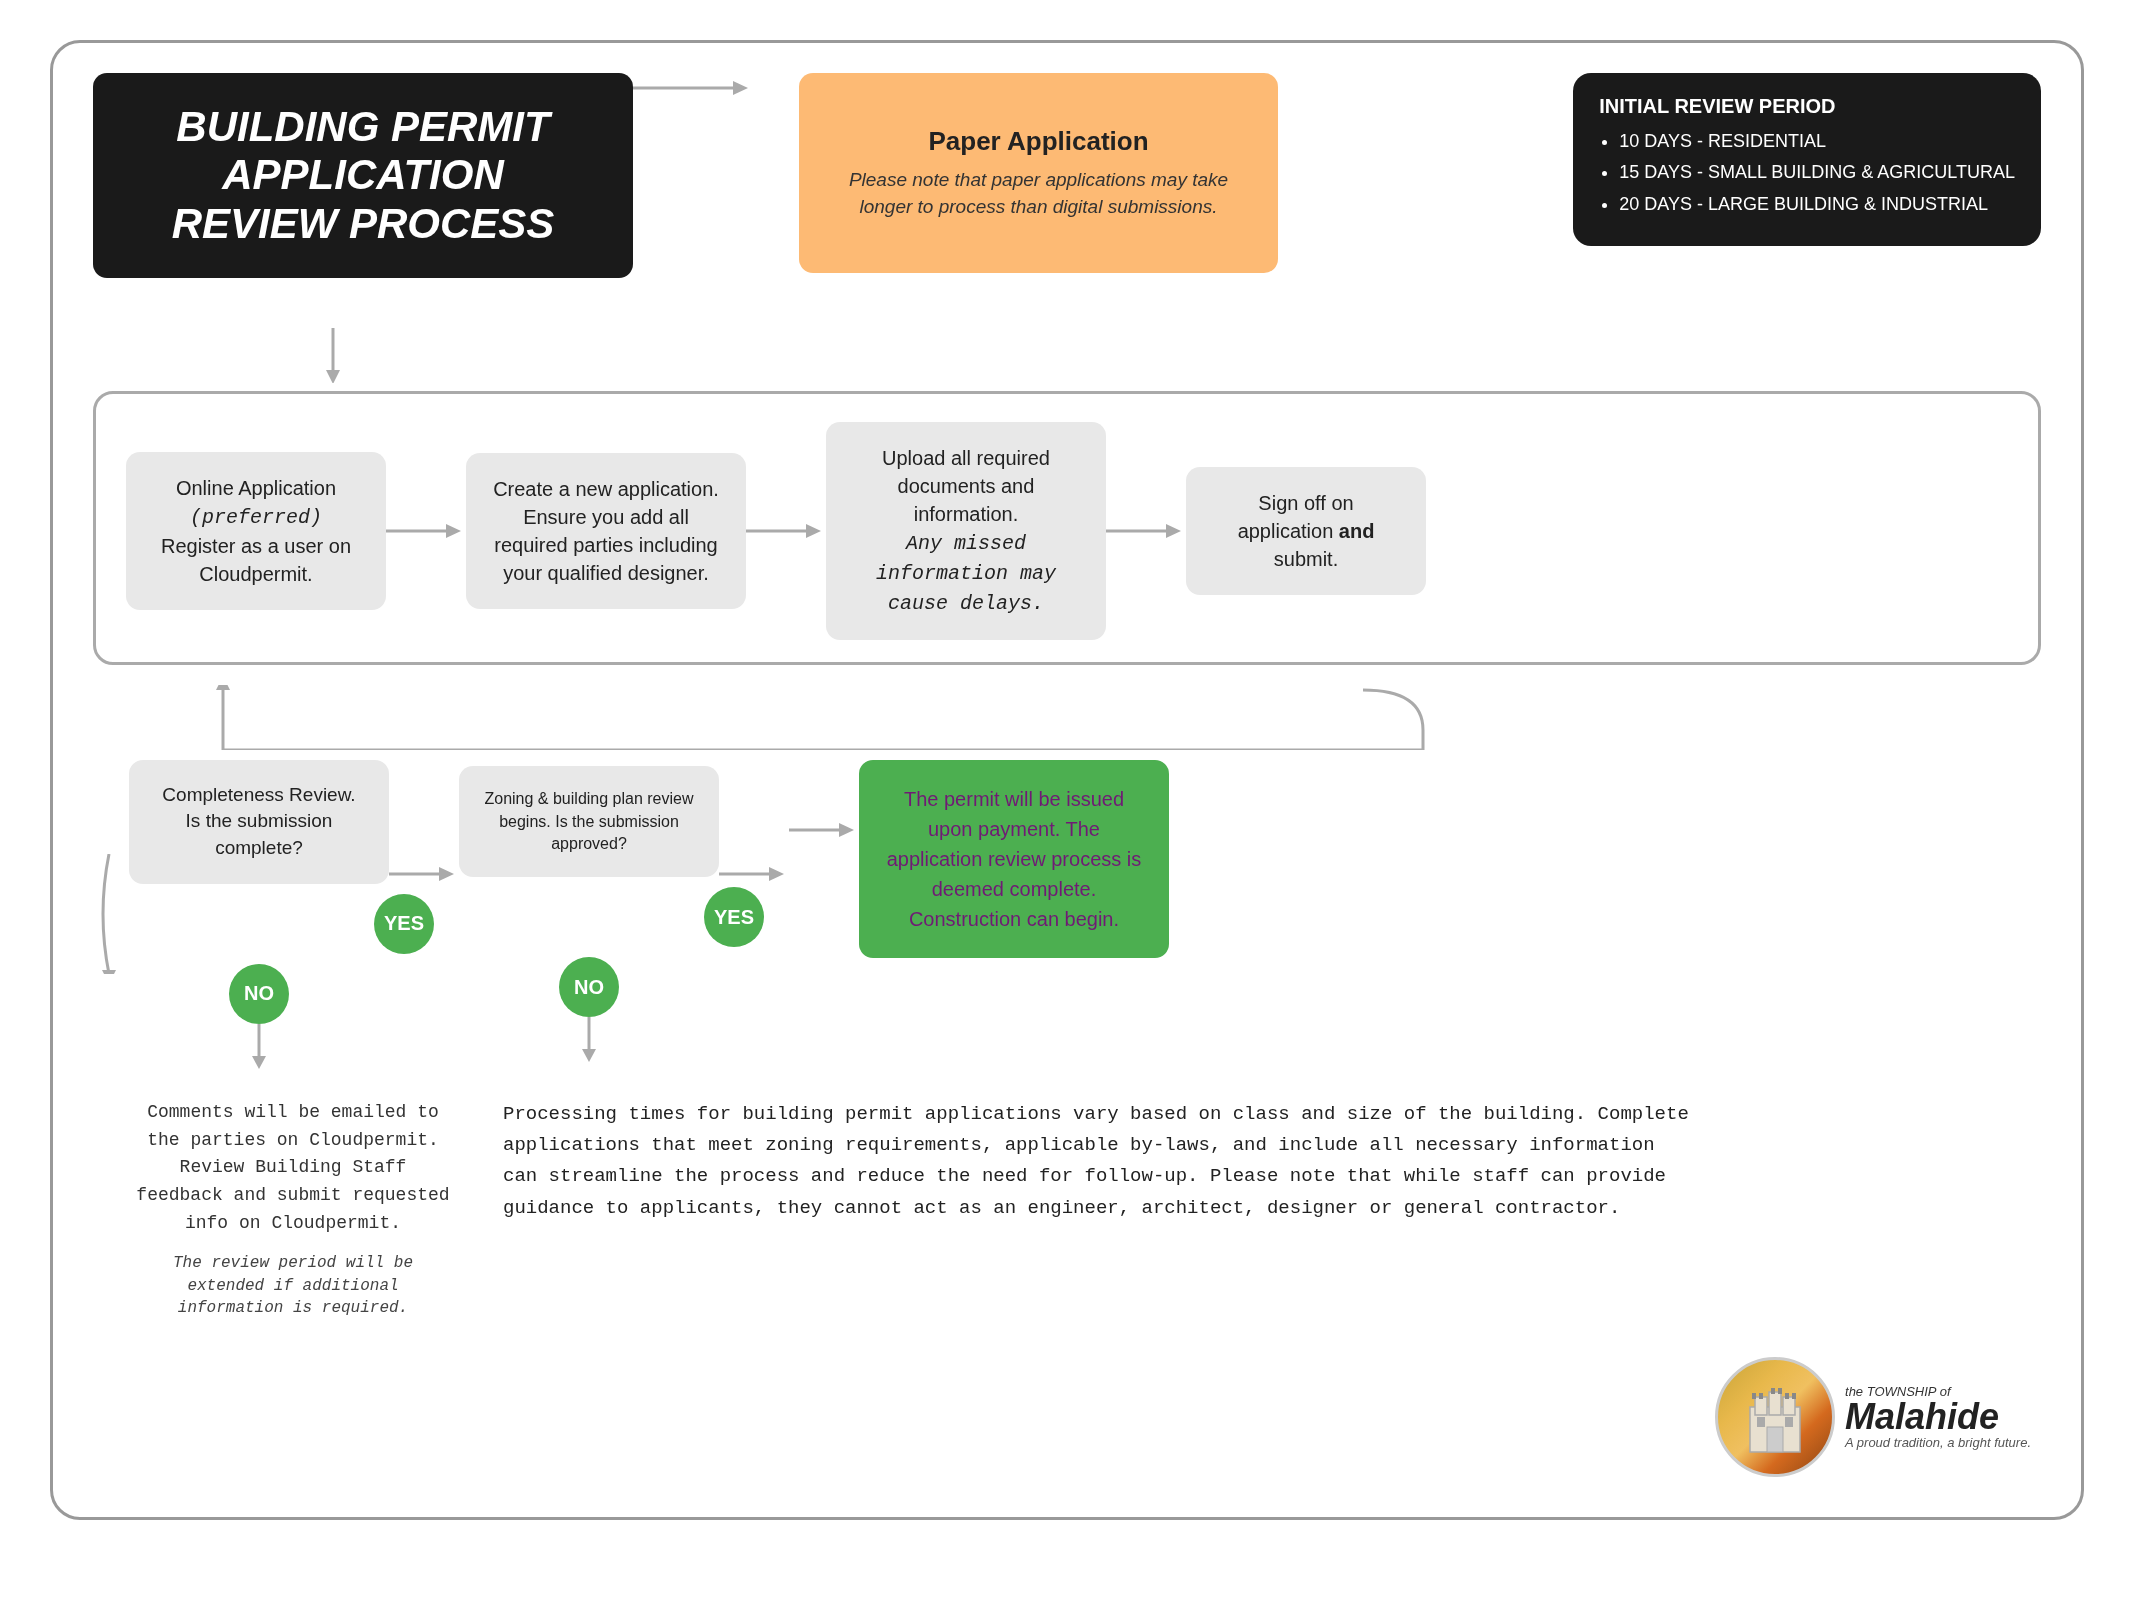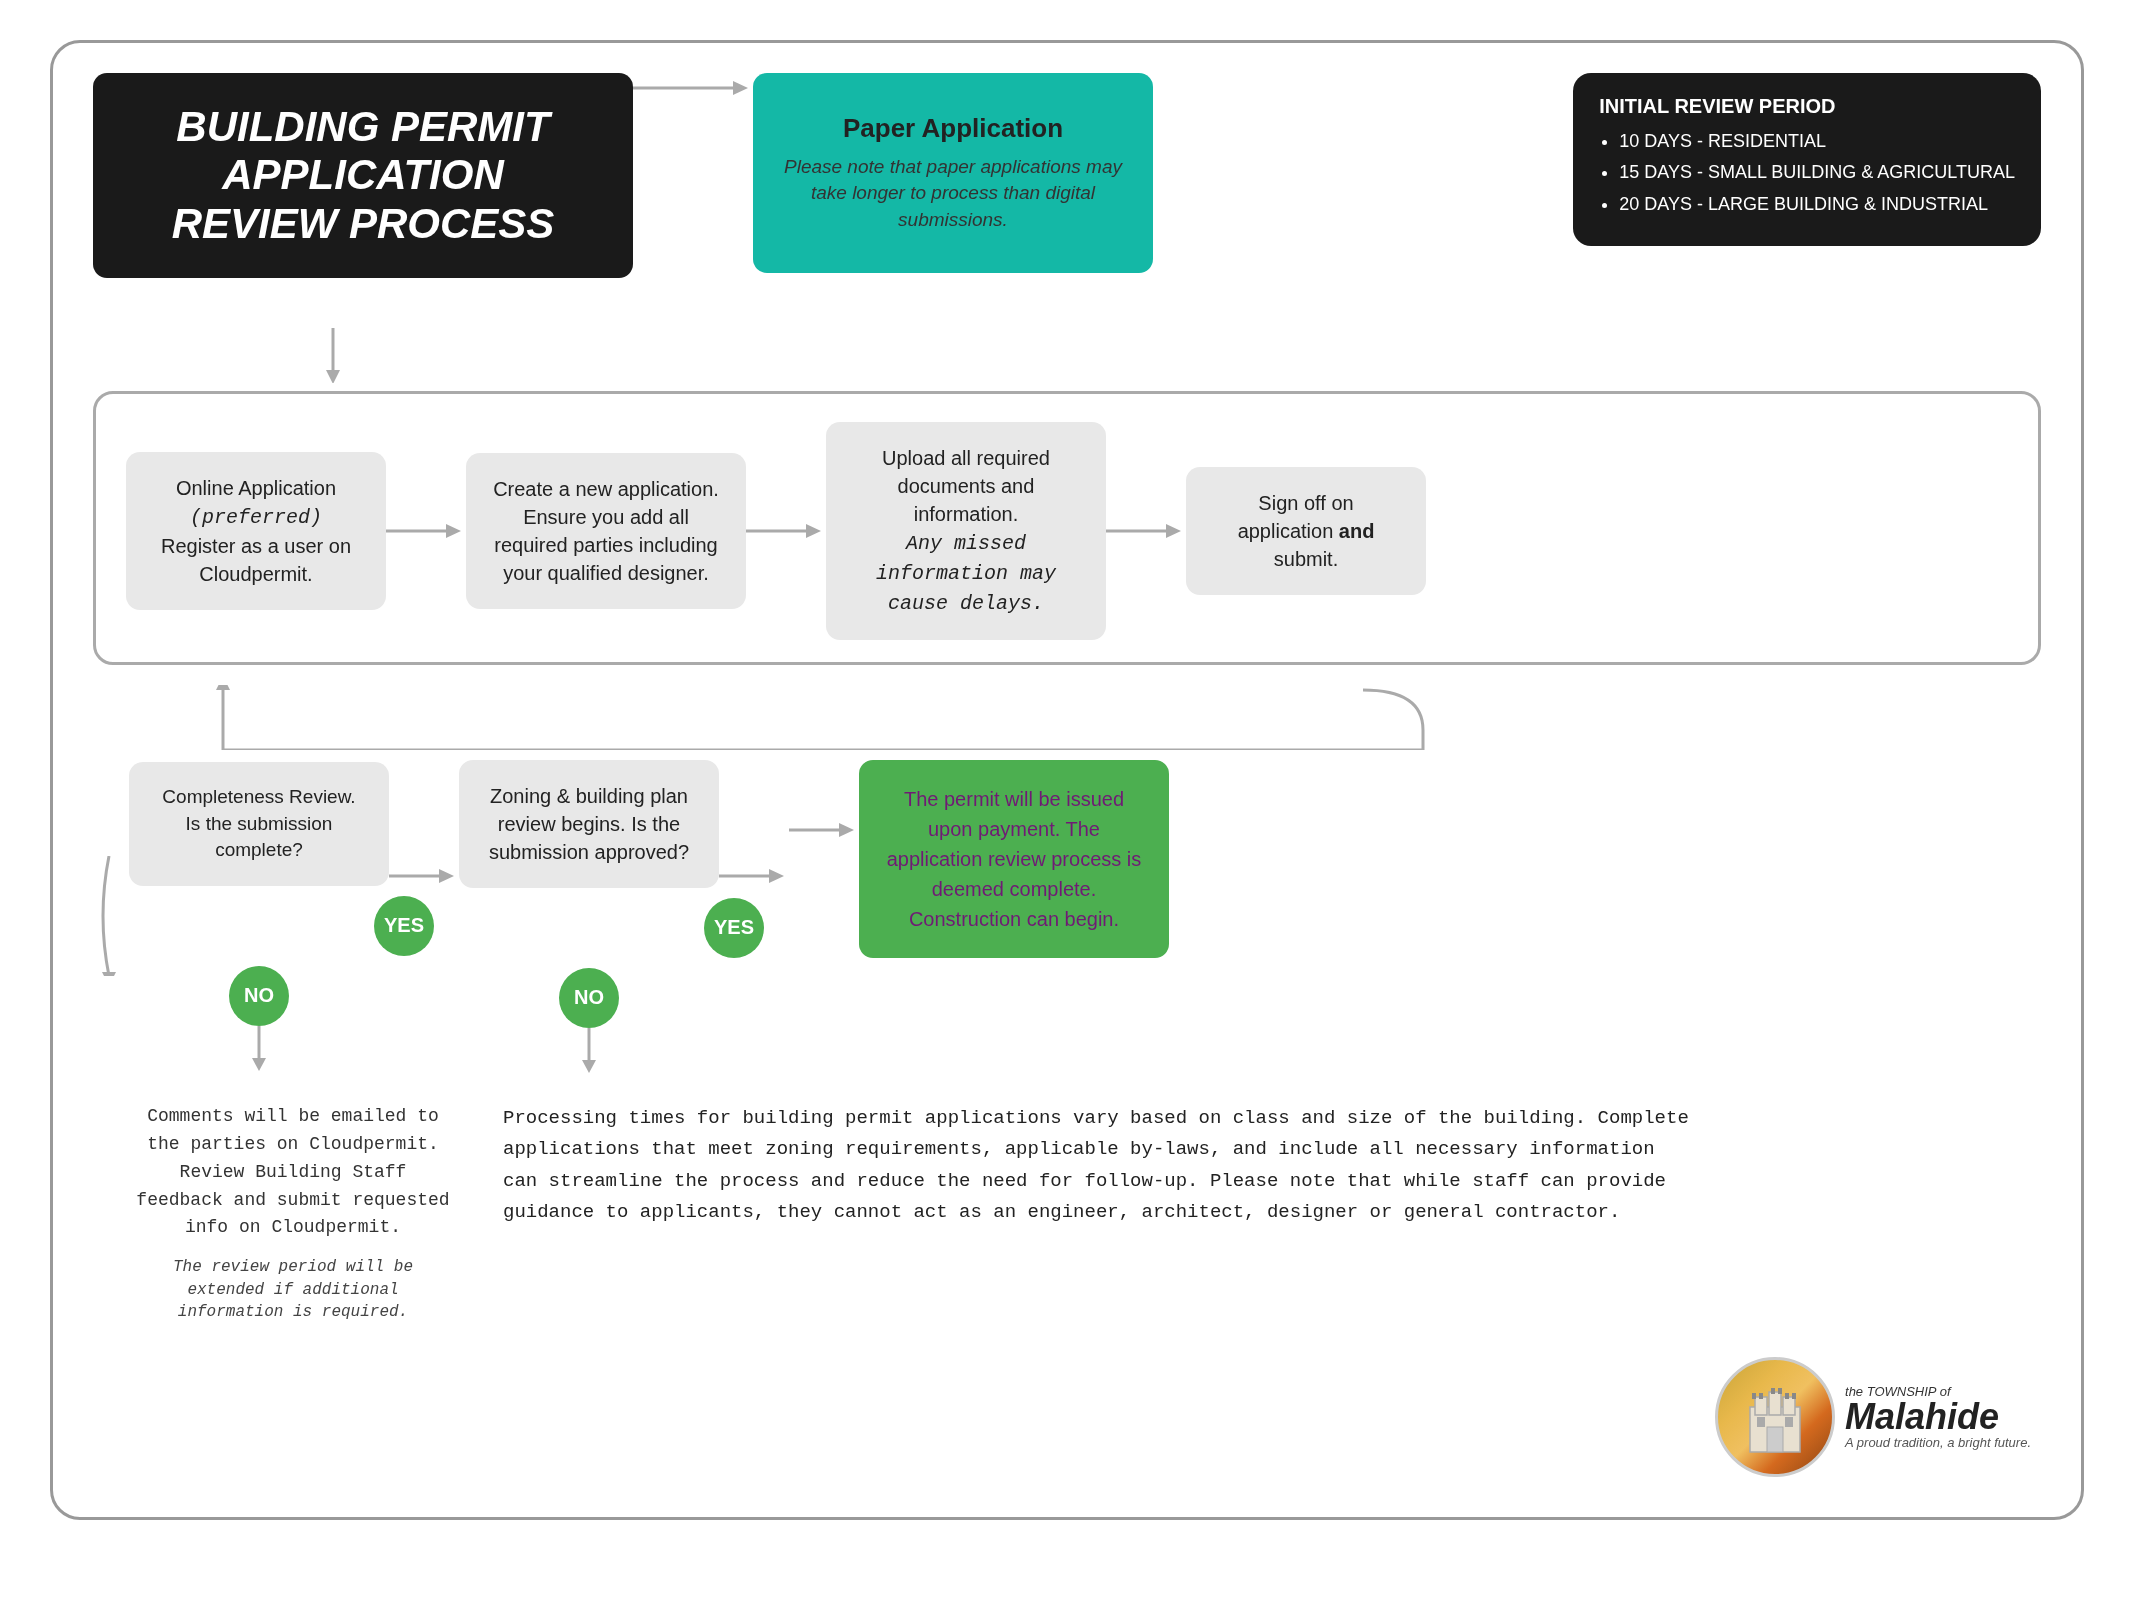--- a/index.html
+++ b/index.html
@@ -52,31 +52,32 @@
       color: #ffffff;
       font-size: 42px;
       font-weight: 900;
       font-style: italic;
       text-align: center;
       line-height: 1.15;
       text-transform: uppercase;
     }
 
     .paper-app-box {
-      background: #14b8a6;
+      background: #fdba74;
       border-radius: 14px;
       padding: 24px 28px;
-      width: 400px;
+      width: 479px;
       min-height: 200px;
       display: flex;
       flex-direction: column;
       align-items: center;
       justify-content: center;
       text-align: center;
       flex-shrink: 0;
+      margin-left: 46px;
     }
     .paper-app-box h3 {
       font-size: 26px;
       font-weight: 700;
       margin-bottom: 10px;
       color: #222;
     }
     .paper-app-box p {
       font-size: 19px;
       font-style: italic;
@@ -312,21 +313,21 @@
             </svg>
           </div>
         </div>
 
         <svg width="70" height="30" style="flex-shrink:0;margin-top:-80px;">
           <line x1="0" y1="15" x2="50" y2="15" stroke="#aaa" stroke-width="3"></line>
           <polygon points="50,8 65,15 50,22" fill="#aaa"></polygon>
         </svg>
 
         <div style="display:flex;flex-direction:column;align-items:center;flex-shrink:0;">
-          <div class="flow-box" style="width:260px;font-size:20px;">
+          <div class="flow-box" style="width:260px;font-size:16px;">
             <span>Zoning &amp; building plan review begins. Is the submission approved?</span>
           </div>
 
           <div style="display:flex;align-items:center;margin-top:10px;align-self:flex-end;margin-right:-45px;">
             <div class="yes-circle">
               <span>YES</span>
             </div>
           </div>
 
           <div style="display:flex;flex-direction:column;align-items:center;margin-top:10px;">

